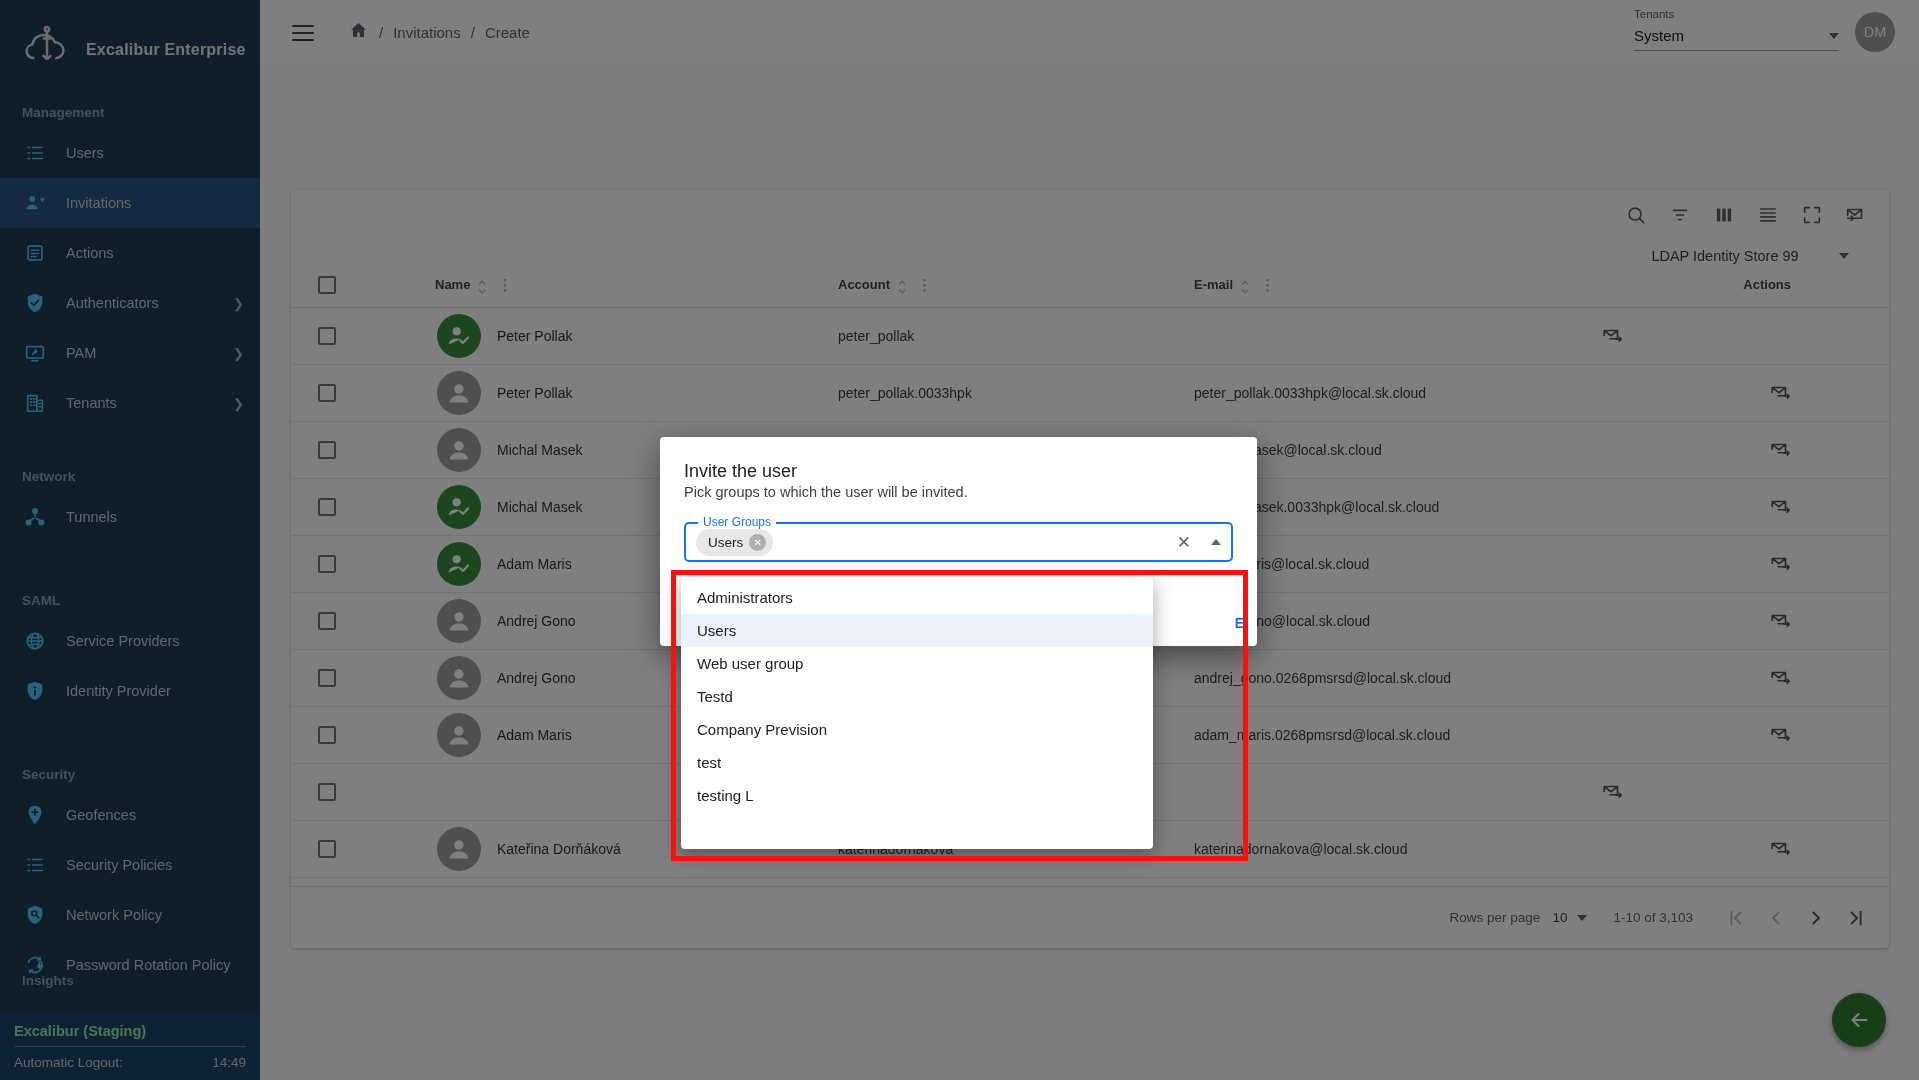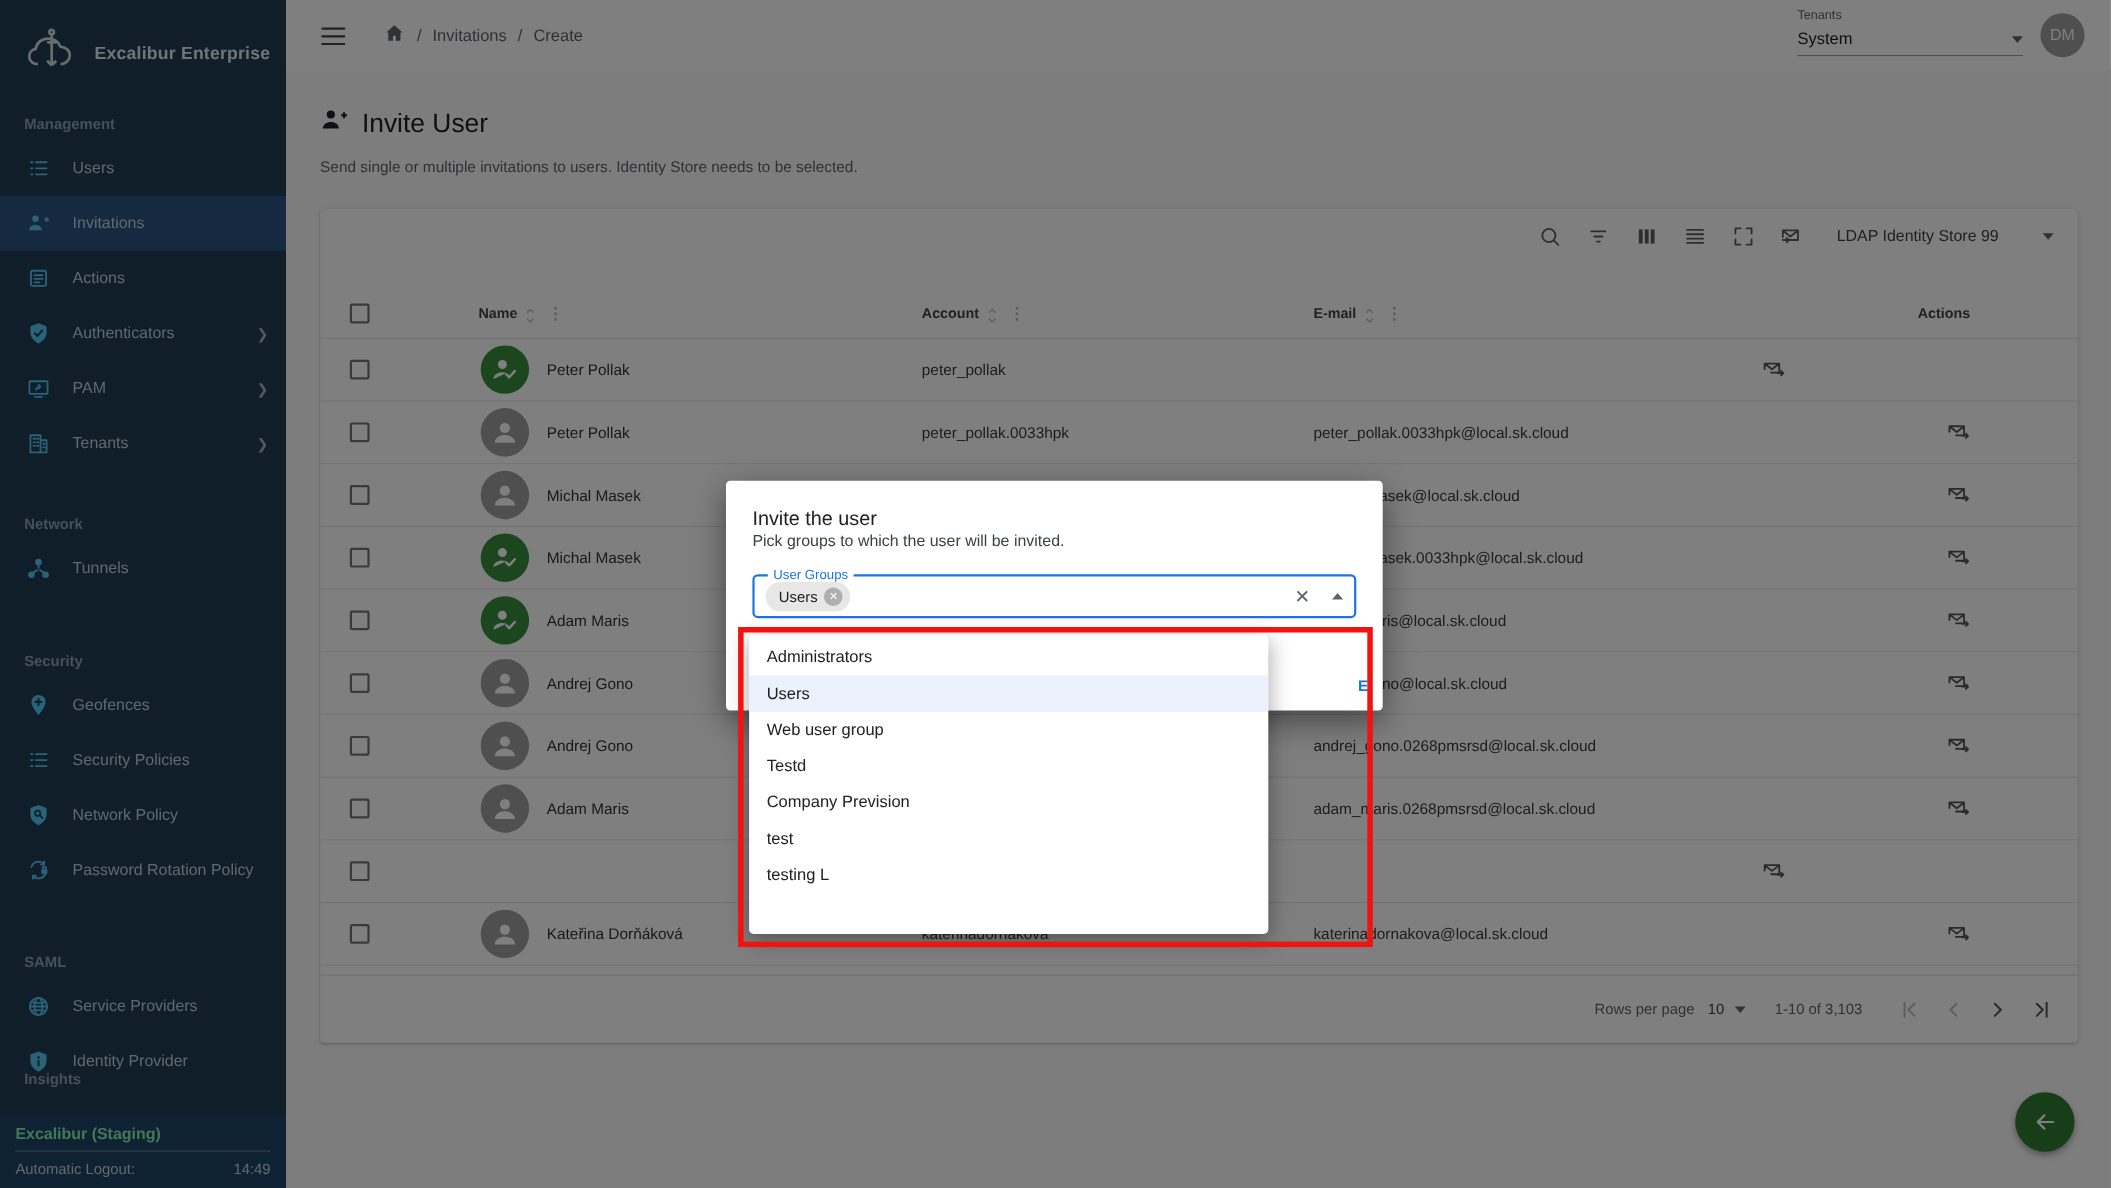--- a/index.html
+++ b/index.html
@@ -38,21 +38,21 @@
   .avatar { position:absolute; right:24px; top:12px; width:40px; height:40px; border-radius:50%; background:#9e9e9e; color:#fff; font-size:14.5px; display:flex; align-items:center; justify-content:center; cursor:pointer; }
 
   
   .page-head { position:absolute; left:291px; top:96px; z-index:1; }
   .page-title { display:flex; align-items:center; gap:12px; font-size:24px; color:#202124; font-weight:500; }
   .page-title svg { color:#202124; }
   .page-sub { margin-top:14px; font-size:14px; color:#5f6368; }
 
   
   .card { position:absolute; left:291px; top:190px; width:1598px; height:758px; background:#fff; border-radius:4px; box-shadow:0 1px 3px rgba(0,0,0,.25); z-index:1; }
-  .toolbar { position:absolute; top:14px; right:22px; display:flex; align-items:center; gap:22px; }
+  .toolbar { position:absolute; top:14px; right:22px; display:flex; align-items:center; gap:22px;flex-direction:column; }
   .tb-icon { width:22px; height:22px; color:#5c5c5c; cursor:pointer; }
   .tb-icon svg { width:22px; height:22px; }
   .store-select { display:flex; align-items:center; gap:40px; margin-left:8px; font-size:14.5px; color:#3c4043; cursor:pointer; }
   .thead { position:absolute; left:0; right:0; top:72px; height:46px; border-bottom:1px solid #e0e0e0; display:grid; grid-template-columns:110px 430px 360px 1fr 168px; align-items:center; font-size:13px; font-weight:bold; color:#424242; }
   .rows { position:absolute; left:0; right:0; top:118px; }
   .trow { height:57px; border-bottom:1px solid #e6e6e6; display:grid; grid-template-columns:110px 430px 360px 1fr 168px; align-items:center; font-size:14px; color:#333; }
   .cb { width:18px; height:18px; border:2px solid #757575; border-radius:2px; margin-left:27px; cursor:pointer; background:#fff; }
   .name-cell { display:flex; align-items:center; gap:16px; padding-left:36px; }
   .av { width:44px; height:44px; border-radius:50%; display:flex; align-items:center; justify-content:center; flex:0 0 auto; }
   .av svg { width:28px; height:28px; }
@@ -177,20 +177,43 @@
                 <circle cx="12" cy="5.5" r="2.4" fill="currentColor"></circle>
                 <circle cx="5" cy="18" r="2.4" fill="currentColor"></circle>
                 <circle cx="19" cy="18" r="2.4" fill="currentColor"></circle>
                 <path d="M12 8v3.2M10.7 13.4 6.3 16M13.3 13.4l4.4 2.6"></path>
               </svg>
             </span>
             <span>Tunnels</span>
           </div>
         </div>
         <div class="side-section gap-lg">
+          <div class="side-label">SAML</div>
+          <div class="side-item">
+            <span class="ic">
+              <svg viewBox="0 0 24 24" fill="none" stroke="currentColor" stroke-width="1.8" stroke-linecap="round" stroke-linejoin="round" width="100%" height="100%">
+                <circle cx="12" cy="12" r="8.5"></circle>
+                <ellipse cx="12" cy="12" rx="4" ry="8.5"></ellipse>
+                <path d="M3.5 12h17M5 7.3c2.2 1.5 11.8 1.5 14 0M5 16.7c2.2-1.5 11.8-1.5 14 0"></path>
+              </svg>
+            </span>
+            <span>Service Providers</span>
+          </div>
+          <div class="side-item">
+            <span class="ic">
+              <svg viewBox="0 0 24 24" fill="currentColor" stroke="none" width="100%" height="100%">
+                <path d="M12 2l8 3v6.2c0 4.9-3.4 8.8-8 10.8-4.6-2-8-5.9-8-10.8V5z"></path>
+                <circle cx="12" cy="8" r="1.3" fill="#203c54" stroke="none"></circle>
+                <rect x="11" y="10.6" width="2" height="6.2" fill="#203c54" stroke="none"></rect>
+              </svg>
+            </span>
+            <span>Identity Provider</span>
+          </div>
+        </div>
+        <div class="side-section gap-lg">
           <div class="side-label">Security</div>
           <div class="side-item">
             <span class="ic">
               <svg viewBox="0 0 24 24" fill="currentColor" stroke="none" width="100%" height="100%">
                 <path d="M12 2c-3.9 0-7 3-7 7 0 5.2 7 13 7 13s7-7.8 7-13c0-4-3.1-7-7-7z"></path>
                 <path d="M12 5.8v6M9 8.8h6" fill="none" stroke="#20c3c54" stroke-width="2"></path>
                 <path d="M12 5.8v6M9 8.8h6" fill="none" stroke="#203c54" stroke-width="2" stroke-linecap="round"></path>
               </svg>
             </span>
             <span>Geofences</span>
@@ -215,43 +238,20 @@
           </div>
           <div class="side-item">
             <span class="ic">
               <svg viewBox="0 0 24 24" fill="none" stroke="currentColor" stroke-width="1.8" stroke-linecap="round" stroke-linejoin="round" width="100%" height="100%">
                 <path d="M5 9a7.3 7.3 0 0 1 12.6-2.6M17.6 3.5v3h-3M19 15a7.3 7.3 0 0 1-12.6 2.6M6.4 20.5v-3h3"></path>
                 <rect x="14.8" y="11.2" width="6" height="4.6" rx="1" fill="currentColor" stroke="none"></rect>
                 <path d="M16.3 11.2V10a1.5 1.5 0 0 1 3 0v1.2"></path>
               </svg>
             </span>
             <span>Password Rotation Policy</span>
-          </div>
-        </div>
-        <div class="side-section gap-lg">
-          <div class="side-label">SAML</div>
-          <div class="side-item">
-            <span class="ic">
-              <svg viewBox="0 0 24 24" fill="none" stroke="currentColor" stroke-width="1.8" stroke-linecap="round" stroke-linejoin="round" width="100%" height="100%">
-                <circle cx="12" cy="12" r="8.5"></circle>
-                <ellipse cx="12" cy="12" rx="4" ry="8.5"></ellipse>
-                <path d="M3.5 12h17M5 7.3c2.2 1.5 11.8 1.5 14 0M5 16.7c2.2-1.5 11.8-1.5 14 0"></path>
-              </svg>
-            </span>
-            <span>Service Providers</span>
-          </div>
-          <div class="side-item">
-            <span class="ic">
-              <svg viewBox="0 0 24 24" fill="currentColor" stroke="none" width="100%" height="100%">
-                <path d="M12 2l8 3v6.2c0 4.9-3.4 8.8-8 10.8-4.6-2-8-5.9-8-10.8V5z"></path>
-                <circle cx="12" cy="8" r="1.3" fill="#203c54" stroke="none"></circle>
-                <rect x="11" y="10.6" width="2" height="6.2" fill="#203c54" stroke="none"></rect>
-              </svg>
-            </span>
-            <span>Identity Provider</span>
           </div>
         </div>
       </div>
     <div class="side-label insights-label">Insights</div>
     <div class="side-footer">
       <div class="env">Excalibur (Staging)</div>
       <div class="logout">
         <span>Automatic Logout:</span>
         <span>14:49</span>
       </div>
@@ -278,34 +278,20 @@
     <div class="tenant-select">
       <div class="lbl">Tenants</div>
       <div class="val">
         <span>System</span>
         <span class="caret-down"></span>
       </div>
     </div>
     <div class="avatar">DM</div>
   </div>
 
-  <div class="page-head">
-    <div class="page-title">
-      <span>
-        <svg width="26" height="26" viewBox="0 0 24 24" fill="currentColor">
-            <circle cx="9" cy="7.5" r="3.4"></circle>
-            <path d="M2.2 19.2c.4-3.6 3.3-5.4 6.8-5.4s6.4 1.8 6.8 5.4z"></path>
-            <path d="M17.6 8.1h5" stroke="currentColor" stroke-width="1.8" fill="none"></path>
-            <path d="M20.1 5.6v5" stroke="currentColor" stroke-width="1.8" fill="none"></path>
-          </svg>
-      </span>
-      <span>Invite User</span>
-    </div>
-    <div class="page-sub">Send single or multiple invitations to users. Identity Store needs to be selected.</div>
-  </div>
 
   <div class="card">
     <div class="toolbar">
       <span id="toolbar-icons" style="display:flex;gap:22px;align-items:center;">
           <span class="tb-icon"><svg viewBox="0 0 24 24" fill="none" stroke="currentColor" stroke-width="1.8" stroke-linecap="round" stroke-linejoin="round" width="100%" height="100%">
               <circle cx="11" cy="11" r="6.5"></circle>
               <path d="M15.9 15.9l4.4 4.4"></path>
             </svg></span>
           <span class="tb-icon"><svg viewBox="0 0 24 24" fill="none" stroke="currentColor" stroke-width="1.8" stroke-linecap="round" stroke-linejoin="round" width="100%" height="100%">
               <path d="M5 7h14M8 12h8M10.5 17h3"></path>

